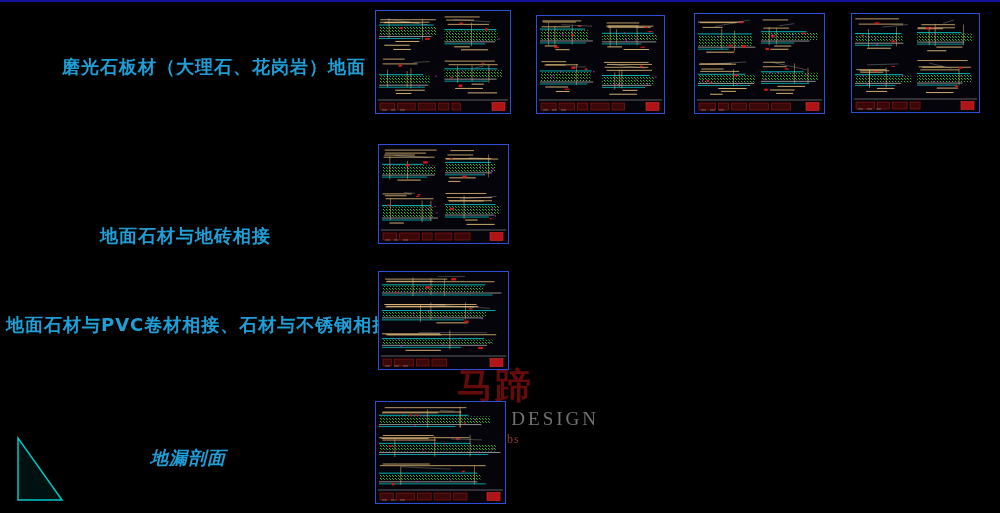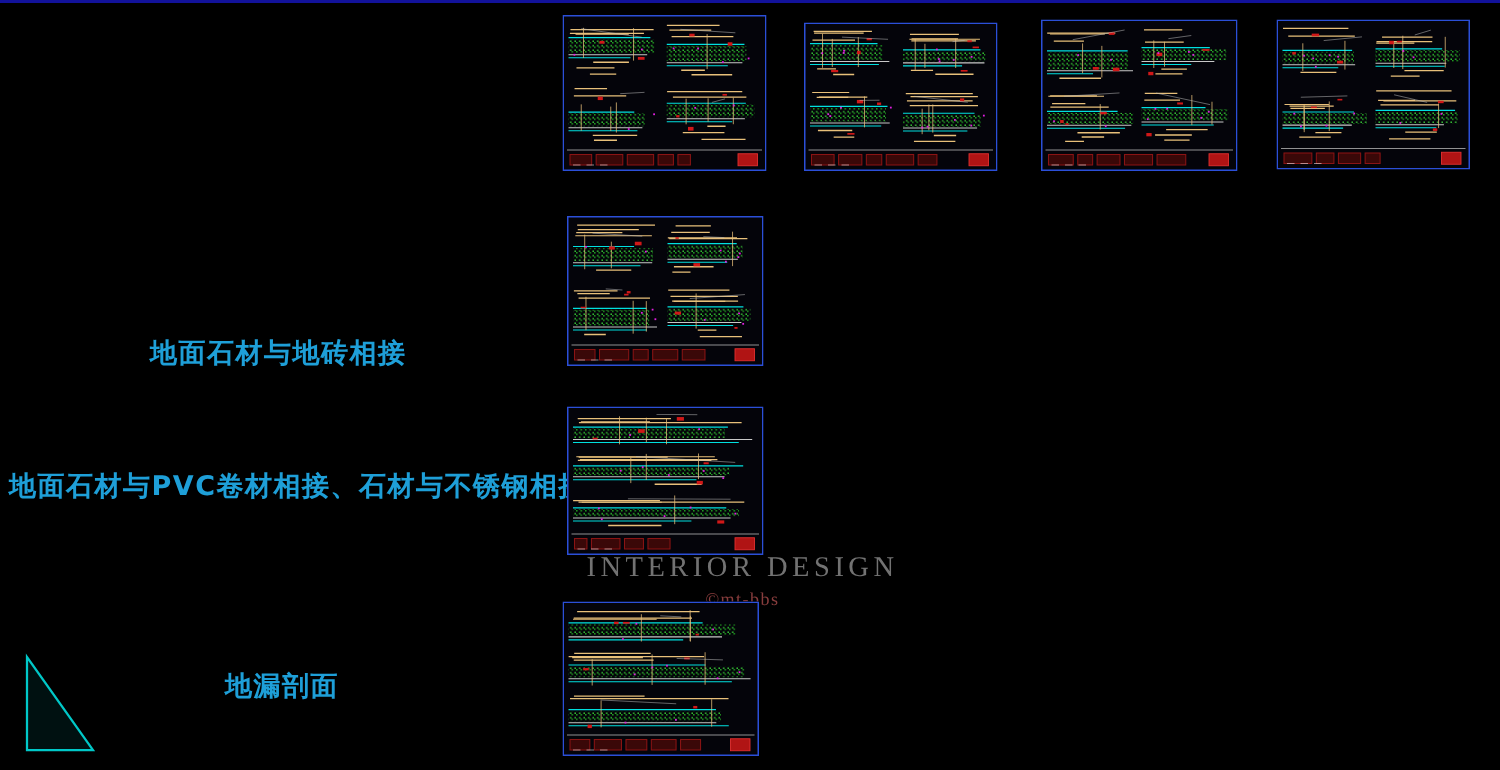--- a/index.html
+++ b/index.html
@@ -33,27 +33,31 @@
   }
   #corner-triangle{position:absolute;left:14px;top:434px;}
 </style>
 </head>
 <body>
 
 <div id="stage">
   <div id="top-border"></div>
 
   <div id="watermark">
+    <div id="wm-logo">
+      <span>马蹄</span>
+    </div>
     <div id="wm-title">INTERIOR DESIGN</div>
     <div id="wm-sub">©mt-bbs</div>
   </div>
 
   <svg id="corner-triangle" width="54" height="72">
     <path d="M4 4 L4 66 L48 66 Z" fill="rgba(0,140,140,0.12)" stroke="#00c8c8" stroke-width="1.5"></path>
   </svg>
+<div class="row-label" style="left: 62px; top: 57px;">磨光石板材（大理石、花岗岩）地面</div>
     <div class="sheet" style="left: 375px; top: 10px; width: 136px; height: 104px;">
       <svg width="136" height="104">
         <rect x="0" y="0" width="136" height="104" fill="#04040a"></rect>
         <rect x="0.5" y="0.5" width="135" height="103" fill="none" stroke="#2b4fd8" stroke-width="1"></rect>
         <defs>
           <pattern id="hp0_0" width="3" height="3" patternUnits="userSpaceOnUse">
             <rect width="1" height="1" fill="#1fa01f"></rect>
             <rect x="2" y="2" width="1" height="1" fill="#35c035"></rect>
           </pattern>
         </defs>
@@ -586,21 +590,21 @@
         <rect x="16.297783569432795" y="88" width="19.02872579731047" height="7" fill="#3a0808" stroke="#8a1414" stroke-width="0.7"></rect>
         <rect x="38.32650936674327" y="88" width="12.640583886764944" height="7" fill="#3a0808" stroke="#8a1414" stroke-width="0.7"></rect>
         <rect x="53.96709325350821" y="88" width="14.726933091878891" height="7" fill="#3a0808" stroke="#8a1414" stroke-width="0.7"></rect>
         <rect x="112" y="87.5" width="13" height="8" fill="#b01414"></rect>
         <rect x="112" y="87.5" width="13" height="8" fill="none" stroke="#e03030" stroke-width="0.6"></rect>
         <line x1="7" y1="95" x2="12" y2="95" stroke="#dddddd" stroke-width="0.5" opacity="0.8"></line>
         <line x1="16" y1="95" x2="21" y2="95" stroke="#dddddd" stroke-width="0.5" opacity="0.8"></line>
         <line x1="25" y1="95" x2="30" y2="95" stroke="#dddddd" stroke-width="0.5" opacity="0.8"></line>
       </svg>
     </div>
-    <div class="row-label" style="left: 150px; top: 448px;">地漏剖面</div>
+    <div class="row-label" style="left: 150px; top: 448px; font-style: italic;">地漏剖面</div>
     <div class="sheet" style="left: 375px; top: 401px; width: 131px; height: 103px;">
       <svg width="131" height="103">
         <rect x="0" y="0" width="131" height="103" fill="#04040a"></rect>
         <rect x="0.5" y="0.5" width="130" height="102" fill="none" stroke="#2b4fd8" stroke-width="1"></rect>
         <defs>
           <pattern id="hp3_0" width="3" height="3" patternUnits="userSpaceOnUse">
             <rect width="1" height="1" fill="#1fa01f"></rect>
             <rect x="2" y="2" width="1" height="1" fill="#35c035"></rect>
           </pattern>
         </defs>

